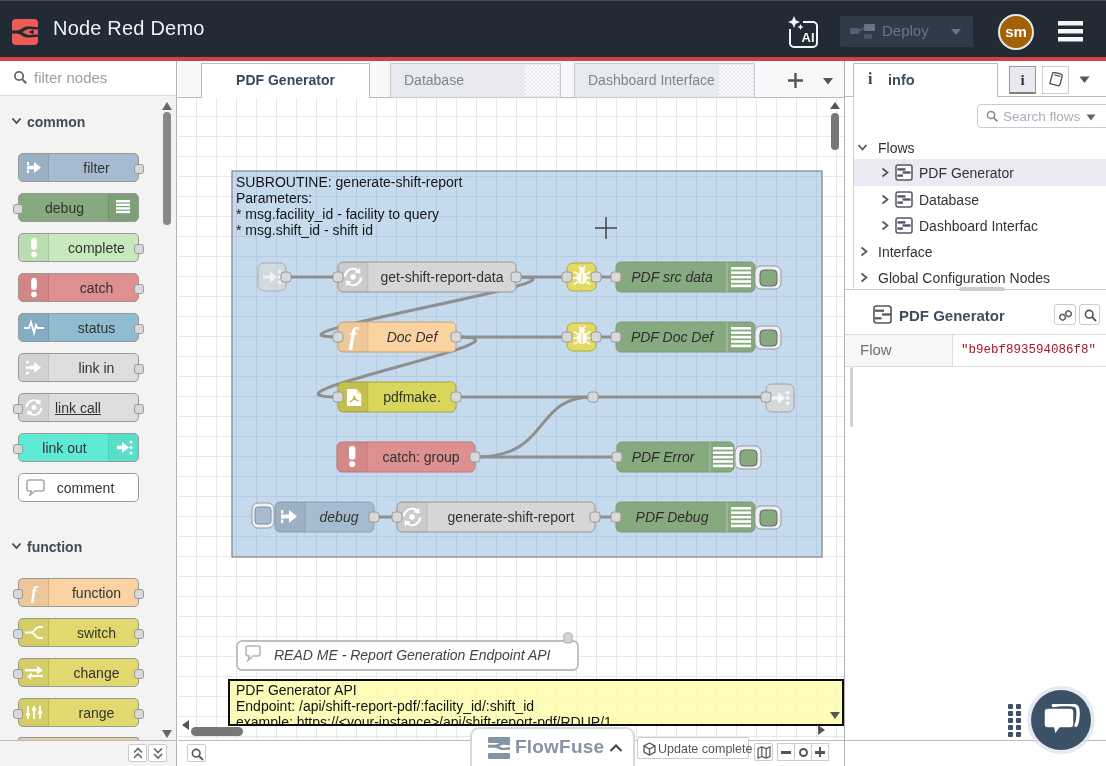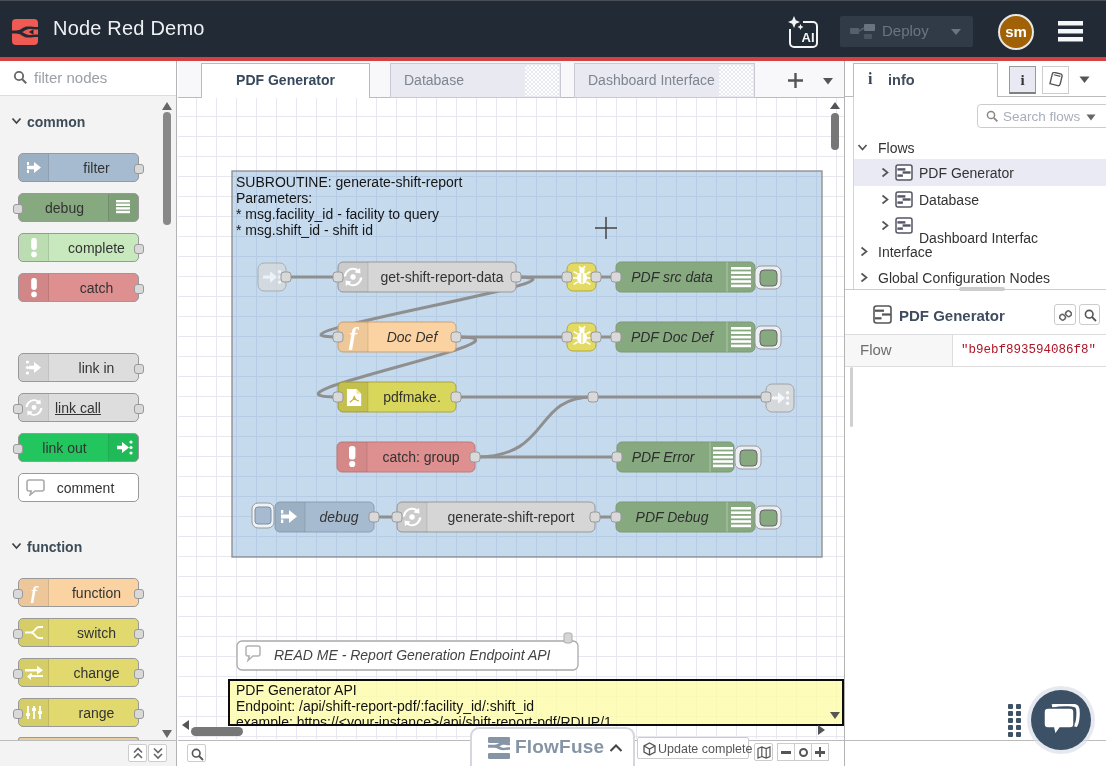--- a/index.html
+++ b/index.html
@@ -149,20 +149,28 @@
     <div class="pnode" style="top:212px;background:#de8f8f;">
       <div class="abs" style="left:0;top:0;width:30px;height:27px;background:rgba(0,0,0,0.055);border-right:1px solid rgba(0,0,0,0.1);border-radius:4px 0 0 4px;"></div>
       <svg class="abs" style="left:10px;top:4px;" width="10" height="20" viewBox="0 0 10 20">
           <rect x="2.2" y="0" width="5.6" height="12" rx="2.4" fill="#fff"></rect>
           <circle cx="5" cy="16.4" r="2.8" fill="#fff"></circle>
         </svg>
       <div class="plabel" style="text-align:center;padding-left:36px;">catch</div>
       <div class="pport" style="left:115px;"></div>
     </div>
 
+    <div class="pnode" style="top:252px;background:#90bccf;">
+      <div class="abs" style="left:0;top:0;width:30px;height:27px;background:rgba(20,20,60,0.09);border-right:1px solid rgba(0,0,0,0.1);border-radius:4px 0 0 4px;"></div>
+      <svg class="abs" style="left:4px;top:5px;" width="22" height="17" viewBox="0 0 22 17">
+          <path d="M1,9 L6,9 L8,3 L11,14 L13,6 L14.5,9 L21,9" fill="none" stroke="#fff" stroke-width="1.8"></path>
+        </svg>
+      <div class="plabel" style="text-align:center;padding-left:36px;">status</div>
+      <div class="pport" style="left:115px;"></div>
+    </div>
 
     <div class="pnode" style="top:292px;background:#ddd;">
       <div class="abs" style="left:0;top:0;width:30px;height:27px;background:rgba(0,0,0,0.05);border-right:1px solid rgba(0,0,0,0.08);border-radius:4px 0 0 4px;"></div>
       <svg class="abs" style="left:6px;top:5px;" width="18" height="17" viewBox="0 0 18 17">
           <path d="M4,6.7 L9,6.7 L9,3 L16,8.5 L9,14 L9,10.3 L4,10.3 Z" fill="#fff"></path>
           <circle cx="2.4" cy="3" r="1.6" fill="#fff"></circle>
           <circle cx="2.4" cy="8.5" r="1.6" fill="#fff"></circle>
           <circle cx="2.4" cy="14" r="1.6" fill="#fff"></circle>
         </svg>
       <div class="plabel" style="text-align:center;padding-left:36px;">link in</div>
@@ -174,21 +182,21 @@
       <svg class="abs" style="left:6px;top:5px;" width="18" height="17" viewBox="0 0 20 18">
           <circle cx="10" cy="9" r="2.7" fill="#fff"></circle>
           <path d="M3.2,8.2 a7,7 0 0 1 9.8,-5.9 l-1.1,2.2 l5.6,0.9 l-0.4,-5.6 l-1.7,1.6 a9.6,9.6 0 0 0 -14.8,7.4 Z" fill="#fff"></path>
           <path d="M16.8,9.8 a7,7 0 0 1 -9.8,5.9 l1.1,-2.2 l-5.6,-0.9 l0.4,5.6 l1.7,-1.6 a9.6,9.6 0 0 0 14.8,-7.4 Z" fill="#fff"></path>
         </svg>
       <div class="plabel" style="padding-left:36px;text-decoration:underline;">link call</div>
       <div class="pport" style="left:-6px;"></div>
       <div class="pport" style="left:115px;"></div>
     </div>
 
-    <div class="pnode" style="top:372px;background:#22c55e;">
+    <div class="pnode" style="top:372px;background:#5eead4;">
       <div class="abs" style="right:0;top:0;width:30px;height:27px;background:rgba(0,0,0,0.05);border-left:1px solid rgba(0,0,0,0.08);border-radius:0 4px 4px 0;"></div>
       <svg class="abs" style="left:96px;top:5px;" width="18" height="17" viewBox="0 0 18 17">
           <path d="M2,6.7 L7,6.7 L7,3 L14,8.5 L7,14 L7,10.3 L2,10.3 Z" fill="#fff"></path>
           <circle cx="16" cy="3" r="1.6" fill="#fff"></circle>
           <circle cx="16" cy="8.5" r="1.6" fill="#fff"></circle>
           <circle cx="16" cy="14" r="1.6" fill="#fff"></circle>
         </svg>
       <div class="plabel" style="text-align:center;padding-right:28px;">link out</div>
       <div class="pport" style="left:-6px;"></div>
     </div>
@@ -571,21 +579,21 @@
 
     <svg class="abs" style="left:36px;top:159px;" width="8" height="11" viewBox="0 0 8 11">
         <path d="M1.5,1.5 L6.5,5.5 L1.5,9.5" fill="none" stroke="#555" stroke-width="1.7"></path>
       </svg>
     <svg class="abs" style="left:50px;top:156px;" width="18" height="17" viewBox="0 0 18 17">
         <rect x="1" y="1" width="16" height="15" rx="2" fill="#fff" stroke="#556" stroke-width="1.5"></rect>
         <rect x="2.4" y="4.2" width="8" height="2.4" fill="#556"></rect>
         <rect x="7.6" y="7.3" width="8" height="2.4" fill="#556"></rect>
         <rect x="2.4" y="10.4" width="5.5" height="2.4" fill="#556"></rect>
       </svg>
-    <span class="abs" style="left:74px;top:169px;font-size:14px;color:#333;white-space:nowrap;">Dashboard Interfac</span>
+    <span class="abs" style="left:74px;top:157px;font-size:14px;color:#333;white-space:nowrap;">Dashboard Interfac</span>
 
     <svg class="abs" style="left:15px;top:185px;" width="8" height="11" viewBox="0 0 8 11">
         <path d="M1.5,1.5 L6.5,5.5 L1.5,9.5" fill="none" stroke="#555" stroke-width="1.7"></path>
       </svg>
     <span class="abs" style="left:33px;top:183px;font-size:14px;color:#333;">Interface</span>
 
     <svg class="abs" style="left:15px;top:211px;" width="8" height="11" viewBox="0 0 8 11">
         <path d="M1.5,1.5 L6.5,5.5 L1.5,9.5" fill="none" stroke="#555" stroke-width="1.7"></path>
       </svg>
     <span class="abs" style="left:33px;top:209px;font-size:14px;color:#333;">Global Configuration Nodes</span>

